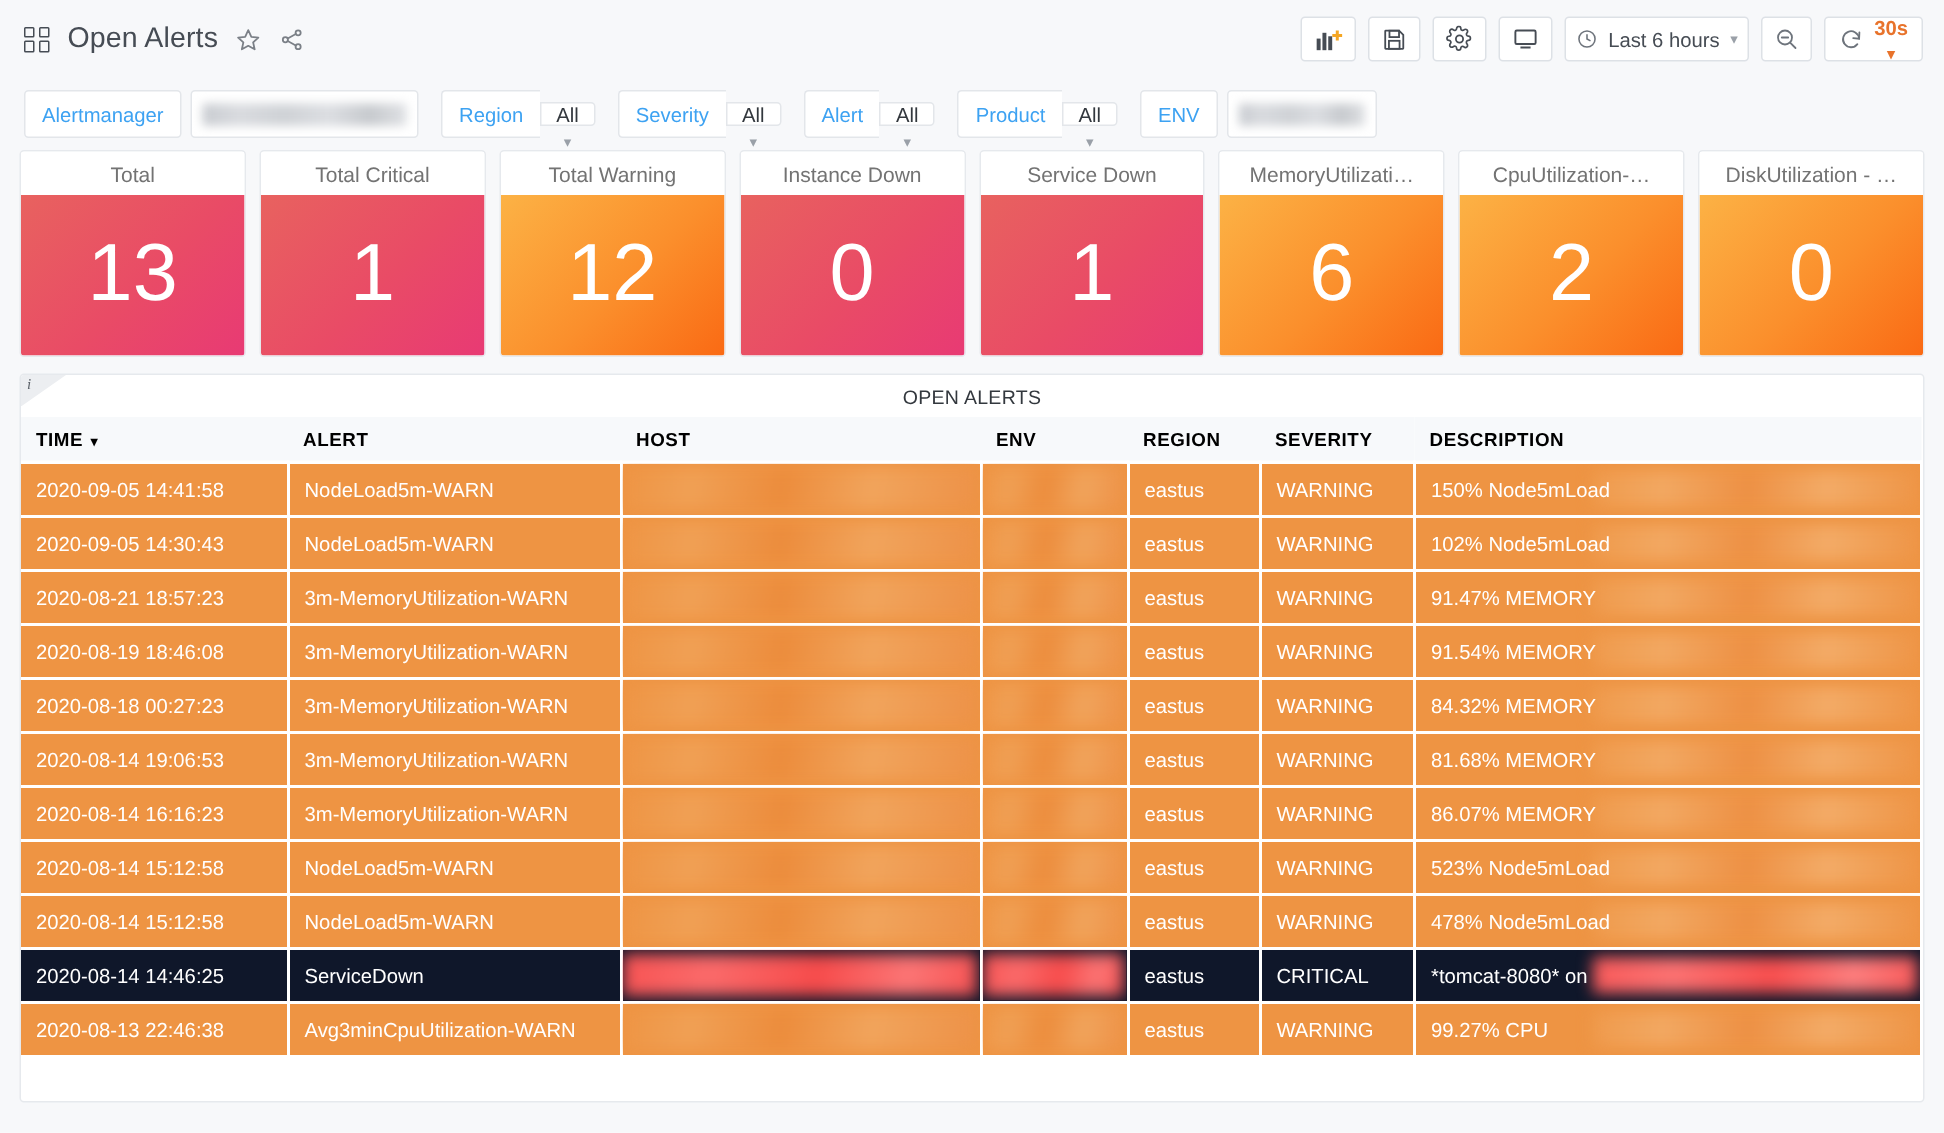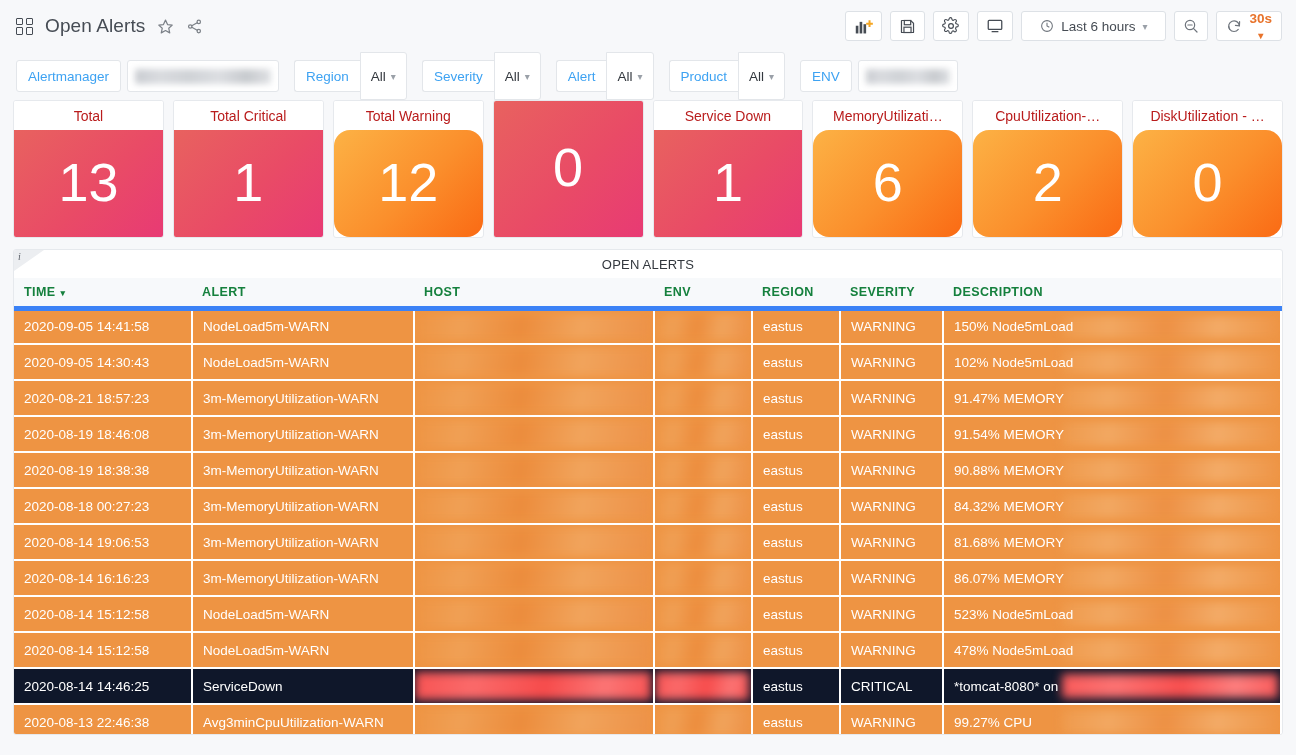--- a/index.html
+++ b/index.html
@@ -37,21 +37,21 @@
   }
   .nav-right { margin-left: auto; display: flex; align-items: center; gap: 8px; }
   .btn {
     height: 30px; min-width: 34px;
     border: 1px solid #dde1e6; border-radius: 3px; background: #fff;
     display: flex; align-items: center; justify-content: center;
     cursor: pointer; padding: 0 8px;
   }
   .timebtn {
     height: 30px; border: 1px solid #dde1e6; border-radius: 3px; background: #fff;
-    display: flex; align-items: center; gap: 7px; padding: 0 18px;
+    display: flex; align-items: center; gap: 7px; padding: 0 7px;
     font-size: 13.5px; color: #464c54; cursor: pointer;
   }
   .refresh-group {
     height: 30px; border: 1px solid #dde1e6; border-radius: 3px; background: #fff;
     display: flex; align-items: center; cursor: pointer;
   }
   .refresh-group .rf-ico { padding: 0 7px 0 9px; display: flex; align-items: center; }
   .refresh-group .rf-val {
     font-size: 13.5px; color: #e8732b; font-weight: 700;
     padding-right: 9px; display: flex; align-items: center; gap: 4px; flex-direction: column;
@@ -66,23 +66,23 @@
   }
   .vargroup { display: flex; align-items: center; margin-right: 15px; }
   .var-label {
     height: 32px; display: flex; align-items: center; padding: 0 11px;
     border: 1px solid #e3e6ea; border-right: none;
     border-radius: 3px 0 0 3px; background: #fff;
     color: #3da2f2; font-size: 13.5px;
   }
   .var-label.solo { border-right: 1px solid #e3e6ea; border-radius: 3px; }
   .var-value {
-    height: 48px; display: flex; align-items: center; gap: 5px; padding: 0 10px;
+    height: 16px; display: flex; align-items: center; gap: 5px; padding: 0 10px;
     border: 1px solid #e3e6ea; border-radius: 0 3px 3px 0; background: #fff;
-    color: #33383e; font-size: 13.5px; cursor: pointer;
+    color: #33383e; font-size: 13.5px; cursor: pointer; flex-direction: column;
   }
   .var-blur {
     height: 32px; width: 152px; margin-left: 6px;
     border: 1px solid #e3e6ea; border-radius: 3px; background: #fff;
     display: flex; align-items: center; padding: 0 7px; cursor: pointer;
   }
   .var-blur.w2 { width: 100px; }
   .blurtext {
     flex: 1; height: 15px; border-radius: 2px;
     background: linear-gradient(90deg,#c9ccd1 0%,#d9dbdf 18%,#cfd2d6 40%,#dcdee2 62%,#c7cace 82%,#dfe1e4 100%);
@@ -92,31 +92,31 @@
   
   .statrow {
     display: flex; gap: 9px; padding: 0 13px; height: 138px;
   }
   .stat {
     flex: 1; background: #fff; border: 1px solid #e6e9ed; border-radius: 3px;
     display: flex; flex-direction: column; overflow: hidden;
   }
   .stat-title {
     height: 29px; display: flex; align-items: center; justify-content: center;
-    font-size: 14px; color: #b91c1c; background: #fff;
+    font-size: 14px; color: #737373; background: #fff;
     white-space: nowrap; overflow: hidden; text-overflow: ellipsis;
     padding: 0 6px;
   }
   .stat-body {
     flex: 1; display: flex; align-items: center; justify-content: center;
     font-size: 54px; color: #fff; font-weight: 300; line-height: 1;
     padding-bottom: 4px;
   }
   .grad-red  { background: linear-gradient(135deg,#e8625f 0%,#e94b66 55%,#e83a74 100%); }
-  .grad-orng { background: linear-gradient(135deg,#fcb245 0%,#fb8f2c 55%,#fa6a14 100%); border-radius: 16px; }
+  .grad-orng { background: linear-gradient(135deg,#fcb245 0%,#fb8f2c 55%,#fa6a14 100%); }
 
   
   .panel {
     margin: 11px 13px 0 13px;
     background: #fff; border: 1px solid #e6e9ed; border-radius: 3px;
     height: 486px; overflow: hidden; position: relative;
   }
   .panel-head {
     height: 28px; position: relative;
     display: flex; align-items: center; justify-content: center;
@@ -131,23 +131,23 @@
     cursor: pointer;
   }
   .corner-info span {
     font-size: 10px; color: #5b6169; font-style: italic;
     font-family: "Liberation Serif", serif;
     margin: 1px 0 0 4px;
   }
   table { width: 100%; border-collapse: collapse; table-layout: fixed; }
   thead th {
     background: #f7f9fb; height: 30px;
-    font-size: 12.5px; color: #15803d; font-weight: 700;
+    font-size: 12.5px; color: #000000; font-weight: 700;
     letter-spacing: .4px; text-align: left; padding: 0 0 0 10px;
-    border-bottom: 5px solid #3b82f6;
+    border-bottom: 1px solid #3b82f6;
     white-space: nowrap; cursor: pointer;
   }
   .col-time { width: 178px; }
   .col-alert { width: 222px; }
   .col-host  { width: 240px; }
   .col-env   { width: 98px; }
   .col-region{ width: 88px; }
   .col-sev   { width: 103px; }
   .col-desc  { width: auto; }
   tbody td {
@@ -329,20 +329,21 @@
     </div>
     <div class="stat">
       <div class="stat-title">Total Critical</div>
       <div class="stat-body grad-red">1</div>
     </div>
     <div class="stat">
       <div class="stat-title">Total Warning</div>
       <div class="stat-body grad-orng">12</div>
     </div>
     <div class="stat">
+      <div class="stat-title">Instance Down</div>
       <div class="stat-body grad-red">0</div>
     </div>
     <div class="stat">
       <div class="stat-title">Service Down</div>
       <div class="stat-body grad-red">1</div>
     </div>
     <div class="stat">
       <div class="stat-title">MemoryUtilizati…</div>
       <div class="stat-body grad-orng">6</div>
     </div>
@@ -424,33 +425,20 @@
             <div class="redact-fill"></div>
           </td>
           <td class="redact">
             <div class="redact-fill"></div>
           </td>
           <td>eastus</td>
           <td>WARNING</td>
           <td class="link-cell"><div class="desc-blur"></div><span class="desc-inner"><span class="dlink">91.54% MEMORY</span></span></td>
         </tr>
         <tr class="warn">
-          <td>2020-08-19 18:38:38</td>
-          <td>3m-MemoryUtilization-WARN</td>
-          <td class="redact">
-            <div class="redact-fill"></div>
-          </td>
-          <td class="redact">
-            <div class="redact-fill"></div>
-          </td>
-          <td>eastus</td>
-          <td>WARNING</td>
-          <td class="link-cell"><div class="desc-blur"></div><span class="desc-inner"><span class="dlink">90.88% MEMORY</span></span></td>
-        </tr>
-        <tr class="warn">
           <td>2020-08-18 00:27:23</td>
           <td>3m-MemoryUtilization-WARN</td>
           <td class="redact">
             <div class="redact-fill"></div>
           </td>
           <td class="redact">
             <div class="redact-fill"></div>
           </td>
           <td>eastus</td>
           <td>WARNING</td>

